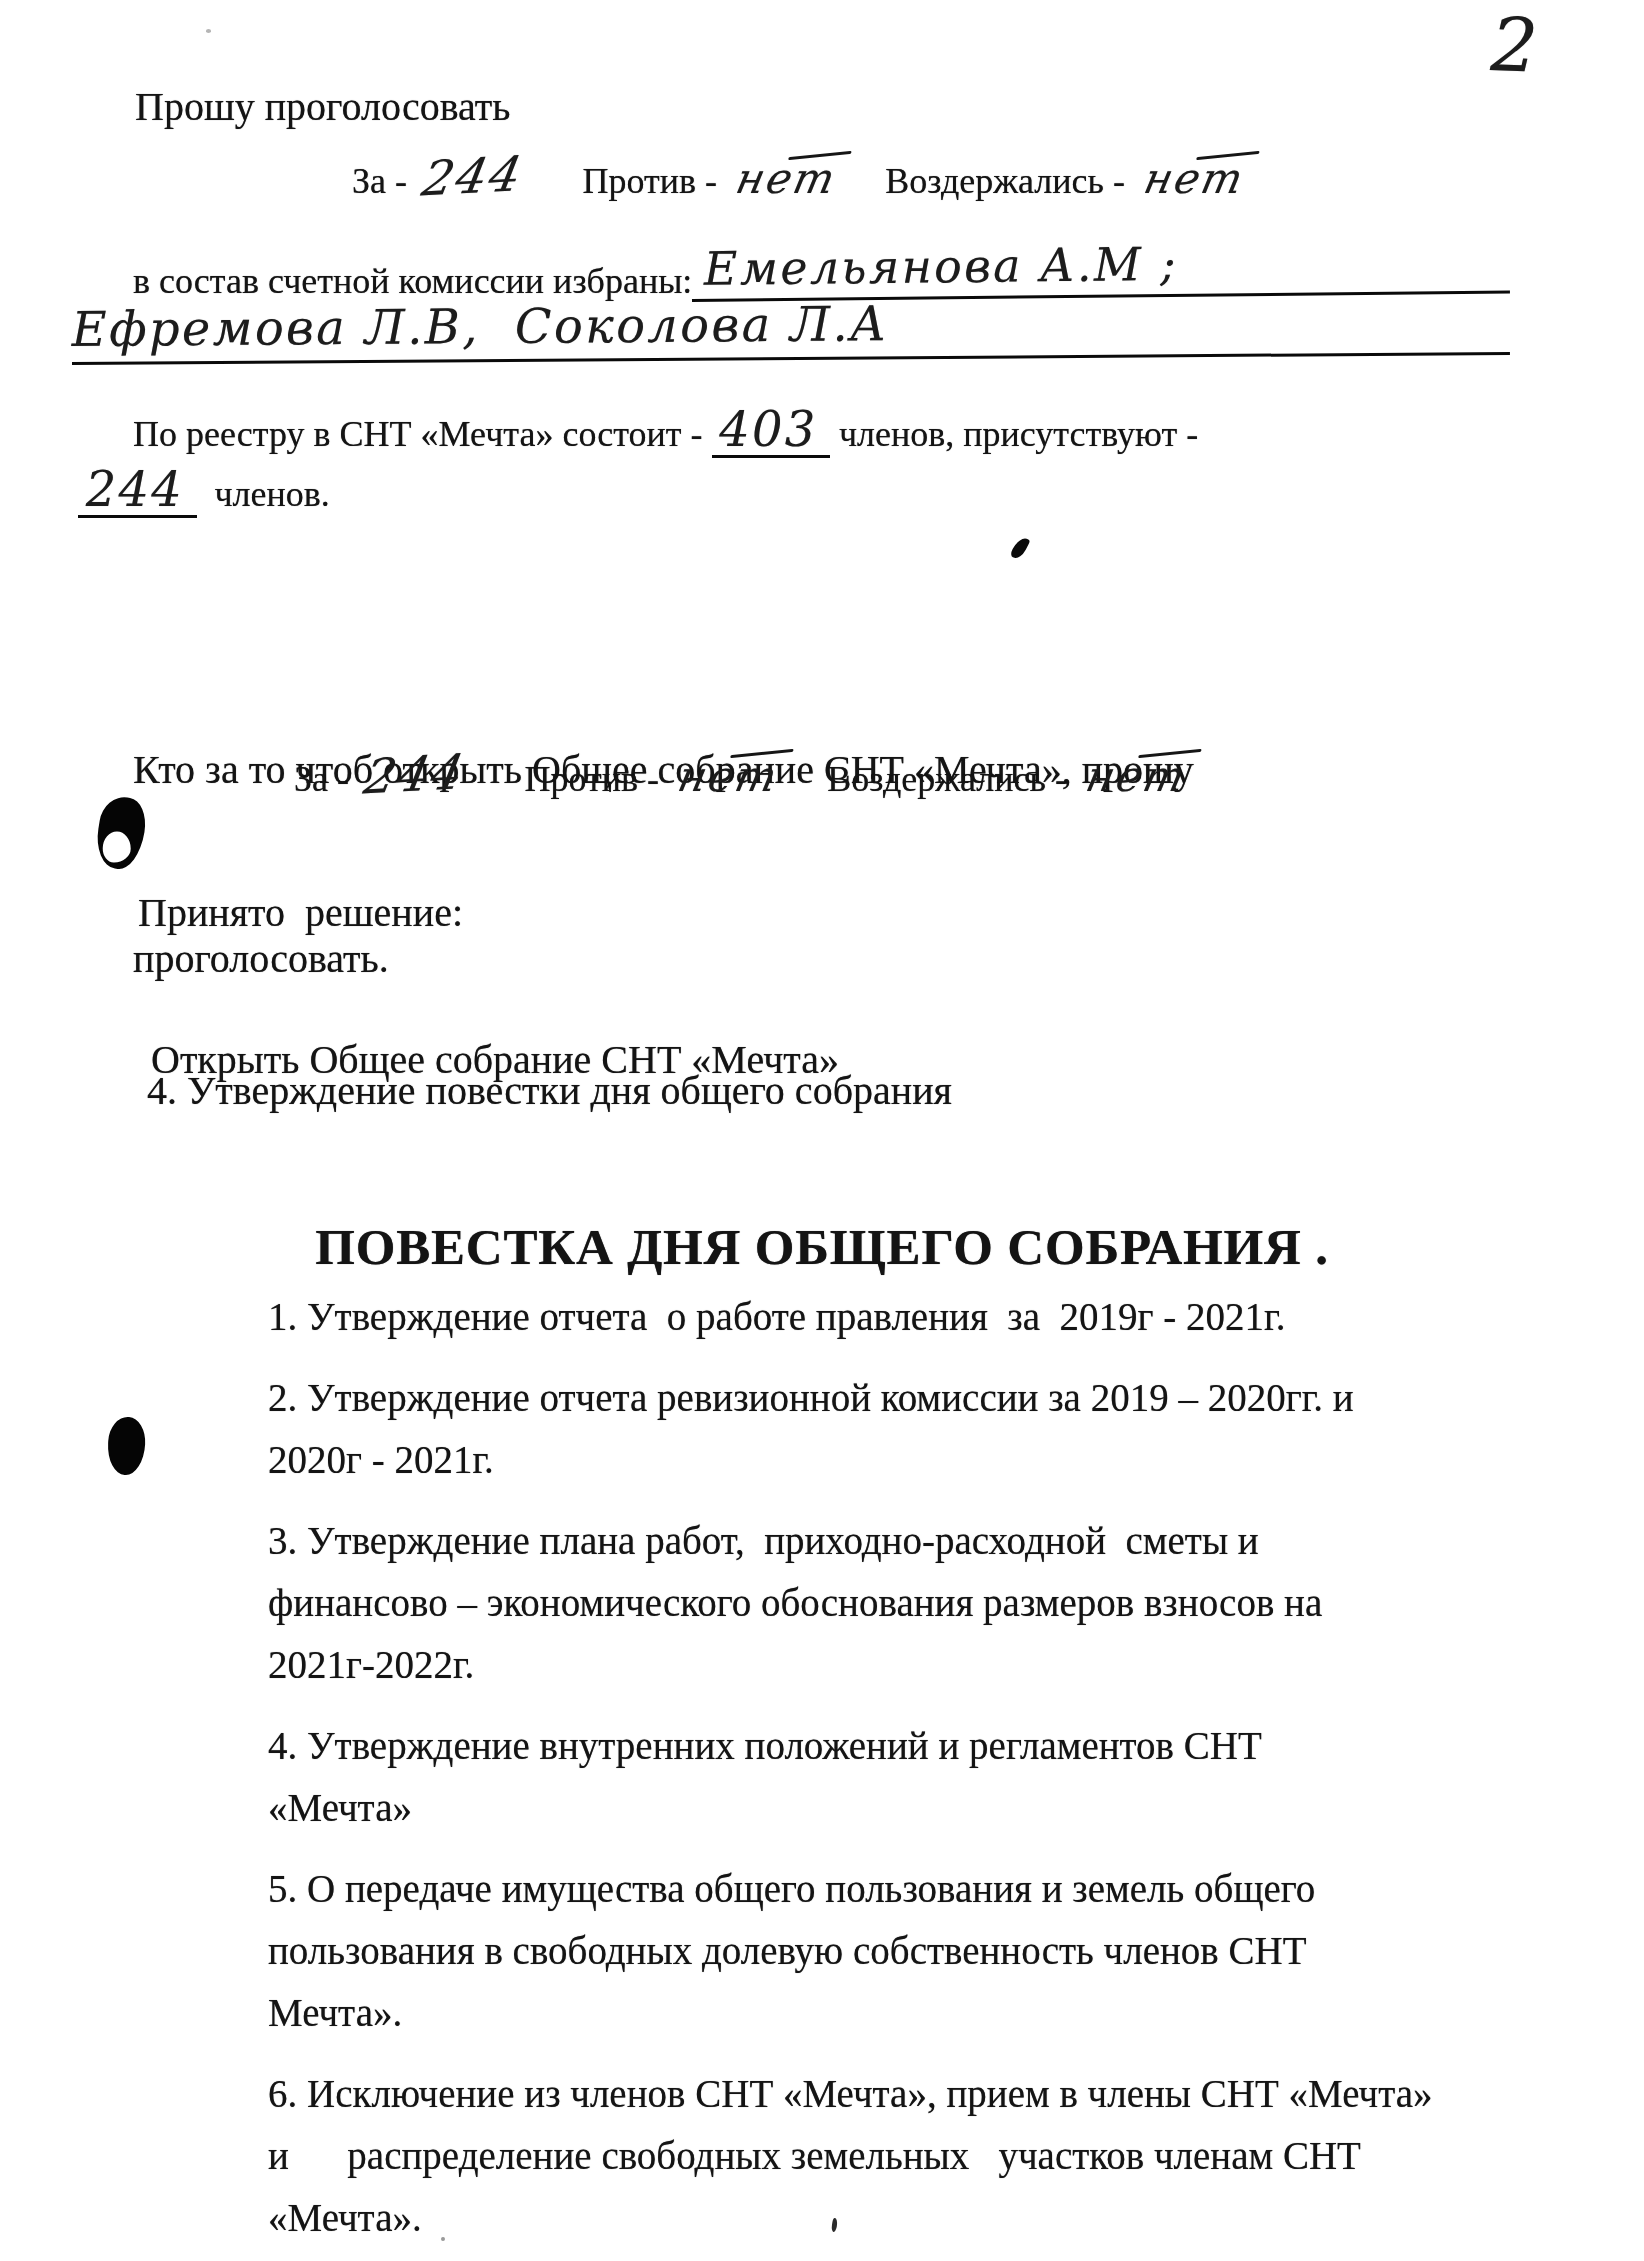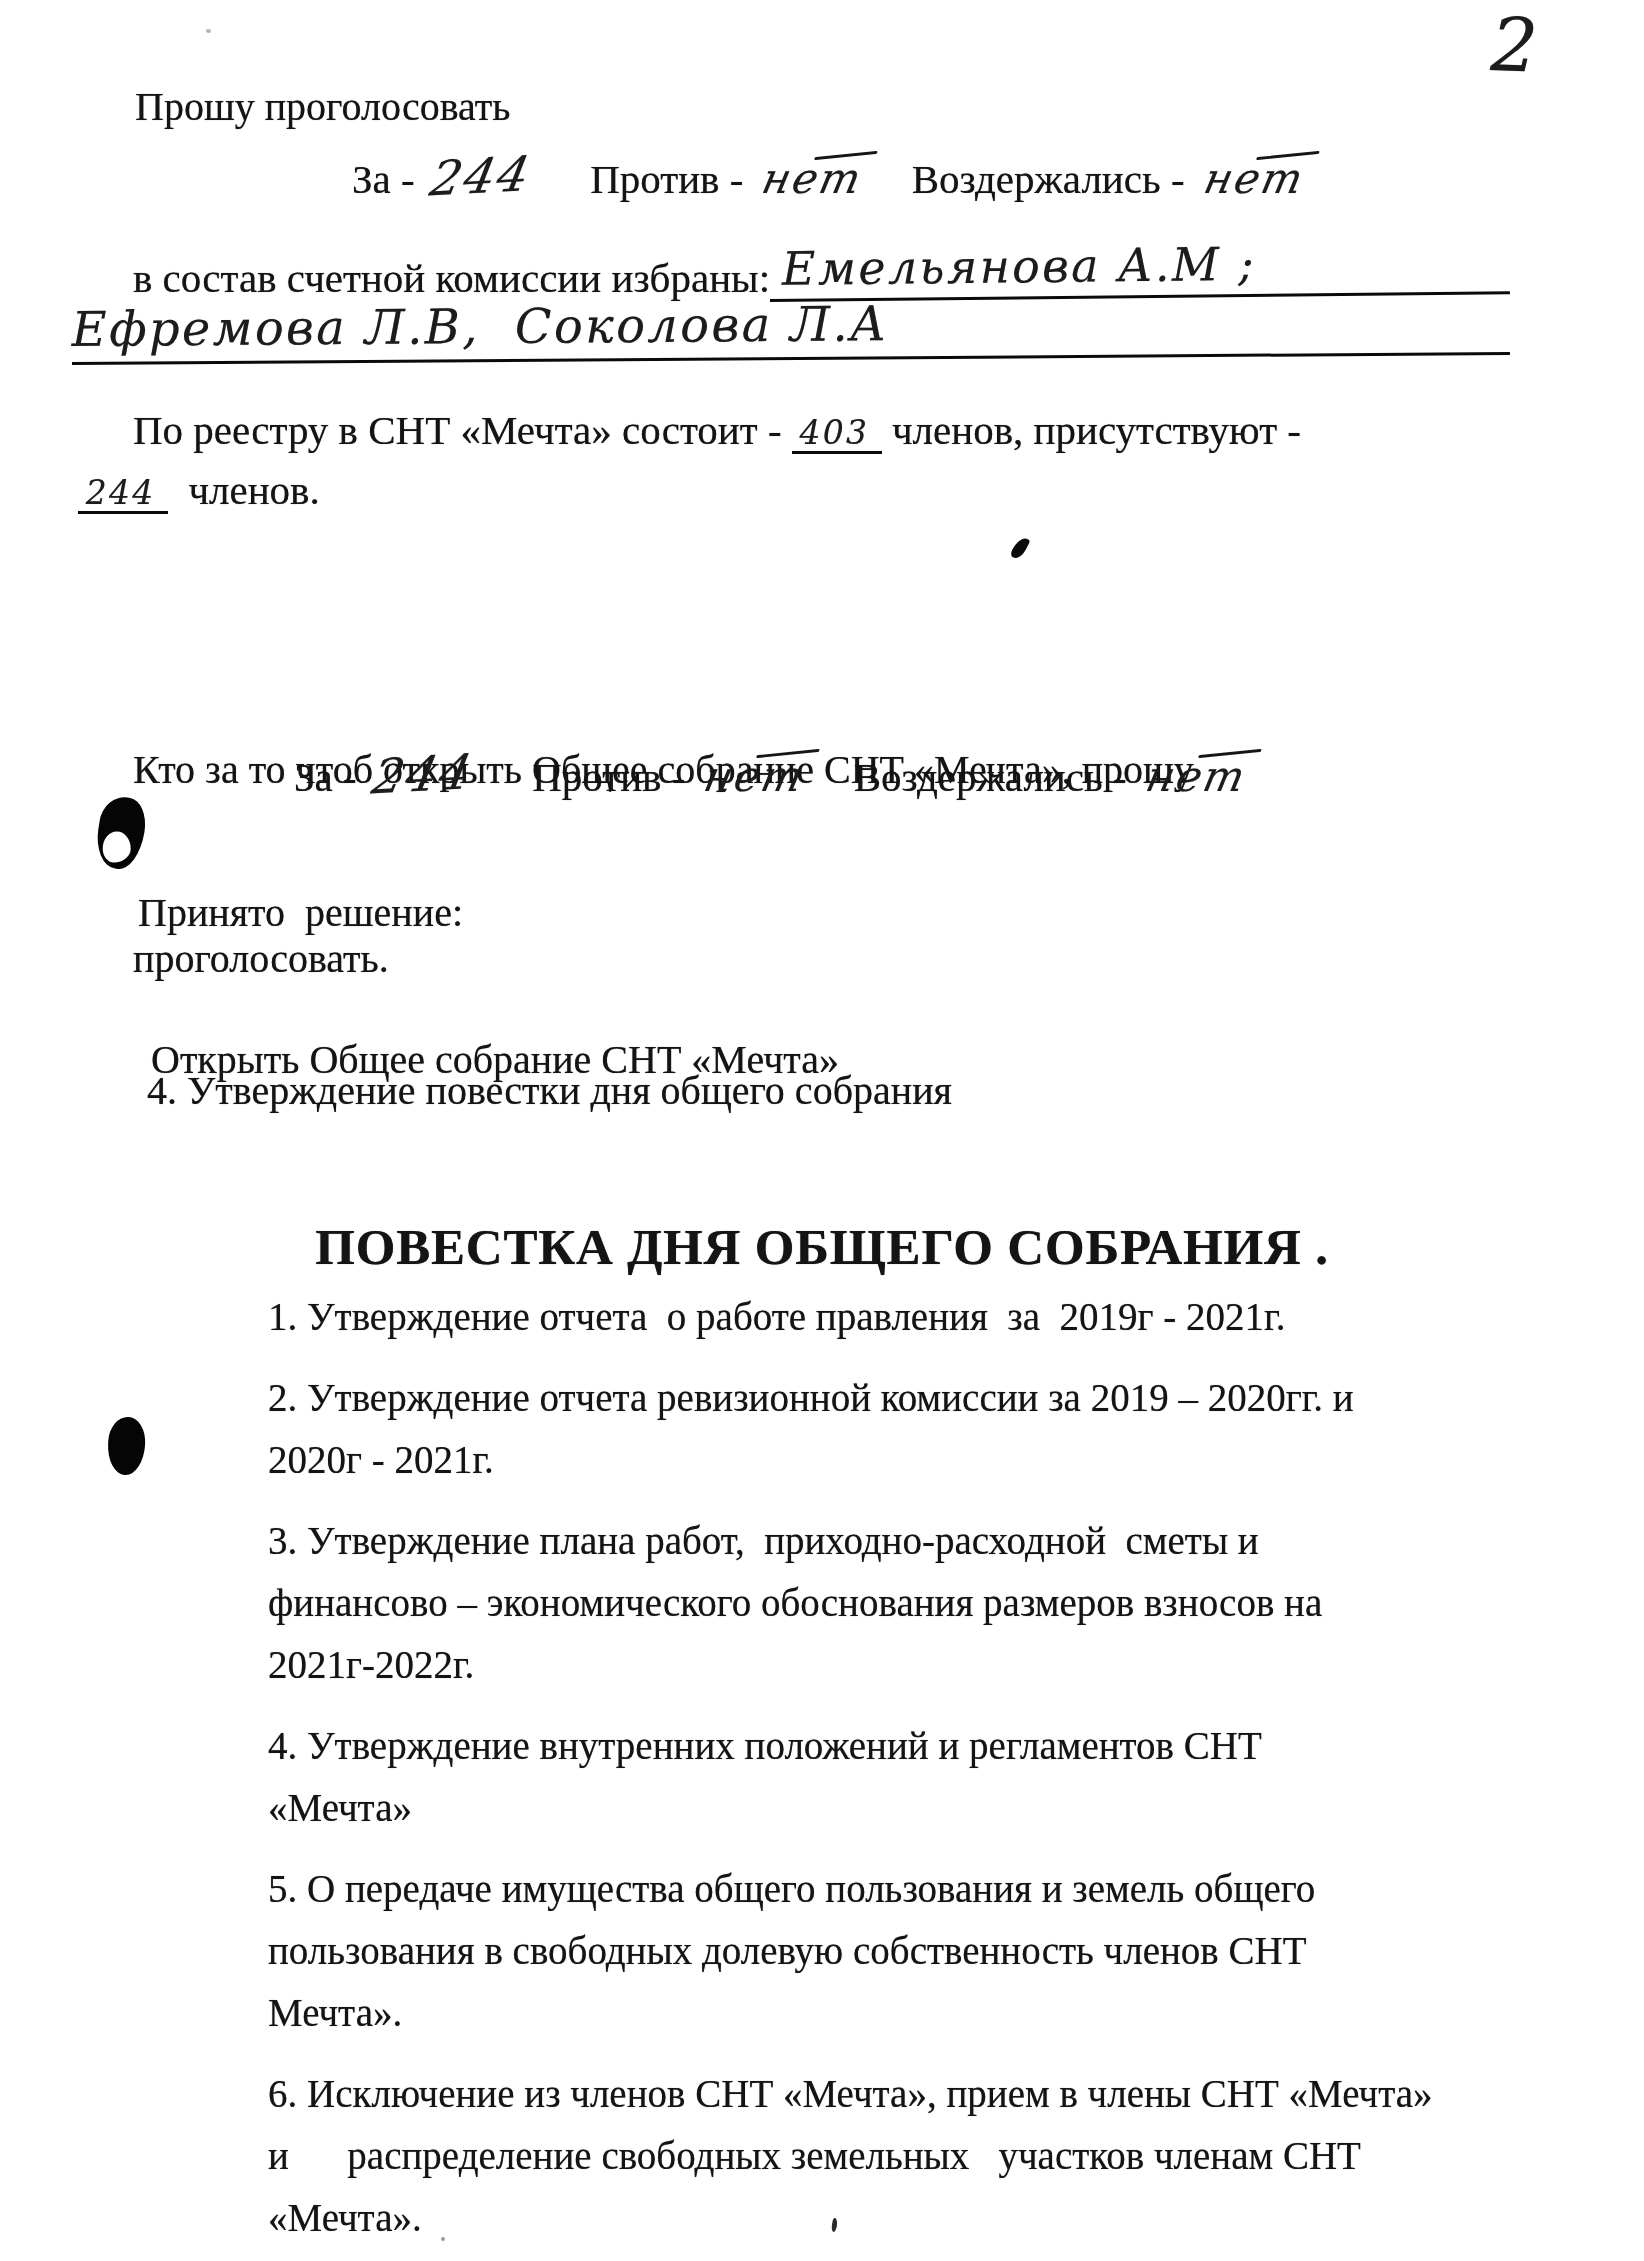--- a/index.html
+++ b/index.html
@@ -2,42 +2,42 @@
 <html style="font-size:12.3px"><head>
 <meta charset="utf-8">
 <style>
   html,body{margin:0;padding:0;background:#e8e8e8;}
   .page{
     position:relative;width:1644px;height:2261px;background:#ffffff;
     font-family:"Liberation Serif","DejaVu Serif",serif;color:#141414;overflow:hidden;
   }
   .typed,.line,.hw{white-space:pre-wrap;}
   .line{position:absolute;font-size:40px;line-height:1.25;text-shadow:0 0 0.8px rgba(0,0,0,.65);}
-  .typed{font-size:41px;text-shadow:0 0 0.8px rgba(0,0,0,.65);}
+  .typed{font-size:36px;text-shadow:0 0 0.8px rgba(0,0,0,.65);}
   
   .hw{
     font-family:"DejaVu Serif",serif;font-style:italic;color:#1c1c1c;
     letter-spacing:2.3px;text-shadow:0 0 0.8px rgba(0,0,0,.4);
   }
   .hw-num{display:inline-block;font-size:48px;transform:skewX(-14deg) rotate(-3deg);}
   .hw-net{display:inline-block;font-size:42px;transform:skewX(-12deg);position:relative;}
   .hw-net::after{content:"";position:absolute;right:-9.2px;top:0;width:62%;height:3.1px;background:#161616;transform:rotate(-6deg);border-radius:1.5px;}
   .page-number{position:absolute;left:1491px;top:7.7px;font-size:74px;line-height:1;transform:rotate(2deg);}
   
   .vote-row{position:absolute;display:flex;align-items:baseline;}
   .vote-row .val-gap-lg{margin:0 60px 0 17px;}
   .vote-row .val-gap-md{margin:0 49px 0 20px;}
   .vote-row .val-last{margin-left:20px;}
   .vote1{left:352px;top:148px;}
   .vote2{left:294px;top:746px;}
   
   .commission-row{position:absolute;left:133px;top:242px;width:1377px;display:flex;align-items:flex-end;}
   .commission-row .names1{flex:1;font-size:46px;padding:0 0 3.1px 12.3px;border-bottom:3.8px solid #0a0a0a;transform:rotate(-.6deg);transform-origin:left bottom;}
   .names-line2{position:absolute;left:72px;top:301px;width:1438px;font-size:48px;padding-bottom:4.6px;border-bottom:3.8px solid #0a0a0a;transform:rotate(-.4deg);transform-origin:left bottom;}
-  .hw-underlined-num{display:inline-block;font-size:33px;line-height:1;padding:0 12.3px 1.5px 7.7px;border-bottom:3.8px solid #0a0a0a;}
+  .hw-underlined-num{display:inline-block;font-size:48px;line-height:1;padding:0 12.3px 1.5px 7.7px;border-bottom:3.8px solid #0a0a0a;}
   .registry-line1{left:133px;top:405px;display:flex;align-items:baseline;}
   .registry-line2{left:78px;top:465px;display:flex;align-items:baseline;}
   .quorum{left:135px;top:541px;}
   .open-question{left:133px;top:612px;line-height:63px;}
   .open-question .block{display:block;}
   .decision-heading{left:138px;top:888px;}
   .decision-text{left:151px;top:1035px;}
   .decision-item4{left:147px;top:1066px;}
   .agenda-title{position:absolute;left:43px;top:1218px;width:1558px;text-align:center;font-weight:bold;font-size:51px;letter-spacing:0.8px;text-shadow:0 0 0.8px rgba(0,0,0,.7);}
   .agenda{position:absolute;left:268px;top:1286px;width:1354px;font-size:39px;}

